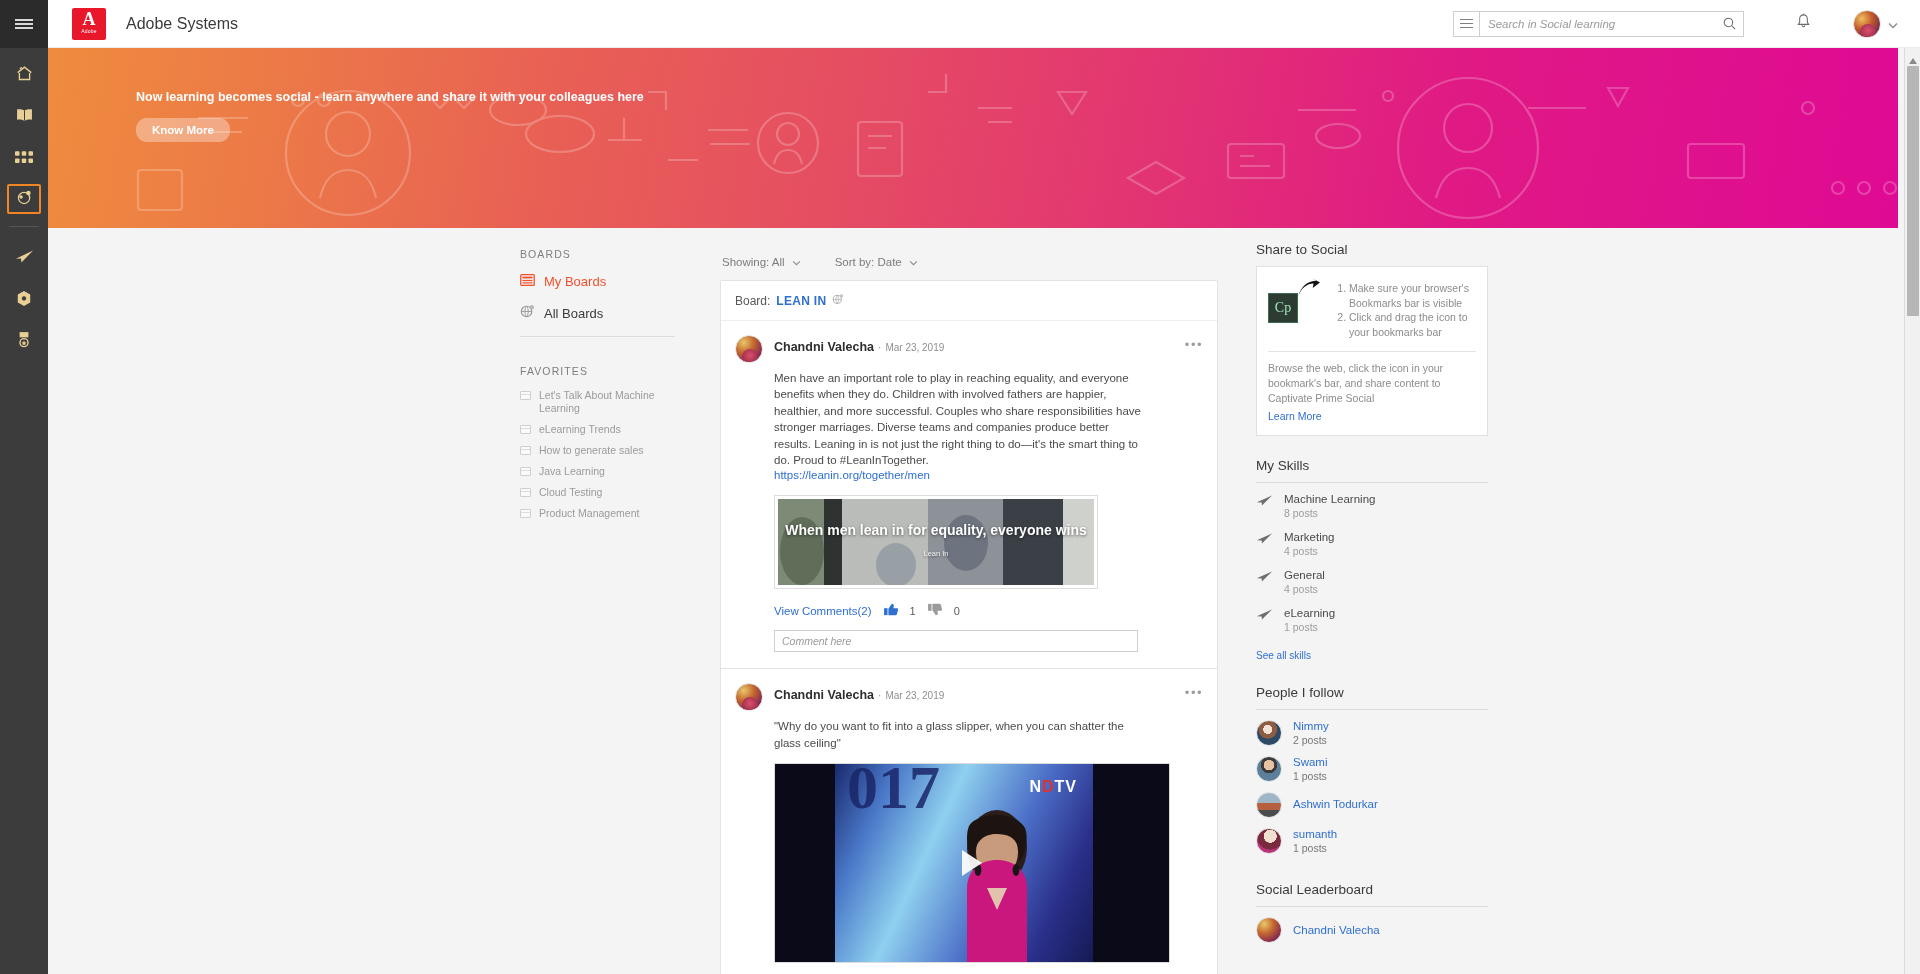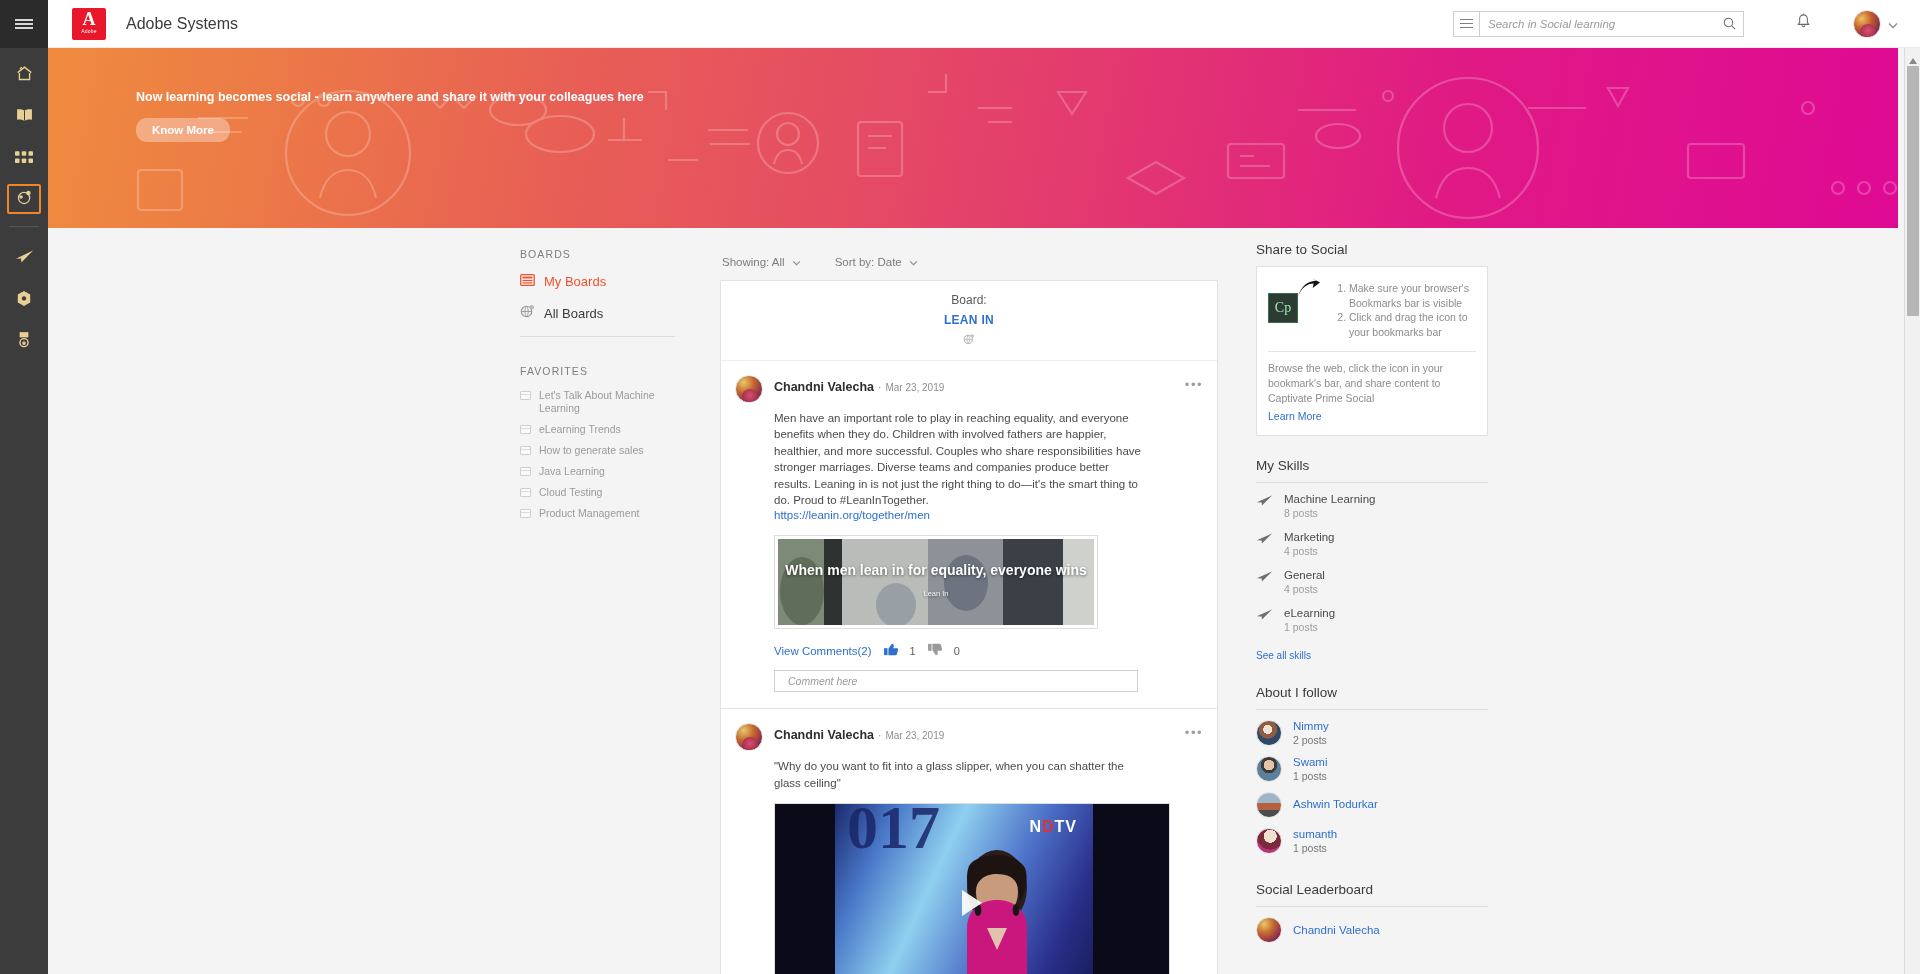--- a/index.html
+++ b/index.html
@@ -127,21 +127,21 @@
   }
   .share-card { height: 52px; display: flex; align-items: center; padding: 0 14px; }
   .share-card .txt { font-size: 12.5px; color: #5c5c5c; }
   .new-post-btn {
     margin-left: auto; background: #2f80d4; color: #fff; border: none;
     font-size: 12px; font-weight: bold; padding: 8px 0; width: 112px; border-radius: 14px;
     cursor: pointer; font-family: "Liberation Sans", sans-serif;
   }
   .filters { display: flex; align-items: center; gap: 34px; padding: 14px 4px 12px 2px; }
   .filter { font-size: 11.5px; color: #7c7c7c; cursor: pointer; display: flex; align-items: center; gap: 7px; }
-  .board-bar { padding: 12px 14px; font-size: 12px; color: #585858; display: flex; align-items: center; gap: 6px; border-bottom: 1px solid #eeeeee; flex-direction: column;}
+  .board-bar { padding: 12px 14px; font-size: 12px; color: #585858; display: flex; align-items: center; gap: 6px; border-bottom: 1px solid #eeeeee;}
   .board-bar b { color: #2f6fd0; letter-spacing: .3px; }
   .post { padding: 14px 14px 16px 14px; border-bottom: 1px solid #e3e3e3; }
   .post-head { display: flex; align-items: flex-start; }
   .post-avatar {
     width: 28px; height: 28px; border-radius: 50%; flex: 0 0 auto;
     background: radial-gradient(circle at 30% 25%, #e8c86a 0%, #c4682f 38%, #8c2f4e 72%, #4a1f2e 100%);
     border: 1px solid #e6e6e6; position: relative; overflow: hidden;
   }
   .post-avatar::after {
     content:""; position:absolute; left:6px; top:13px; width:16px; height:16px;
@@ -162,21 +162,21 @@
   .media-1 .cap {
     text-align: center; color: #fff; font-size: 14px; font-weight: bold; line-height: 19px;
     text-shadow: 0 1px 3px rgba(0,0,0,.55); position: relative; z-index: 2;
   }
   .media-1 .sub { font-size: 7.5px; font-weight: normal; margin-top: 4px; opacity: .9; }
   .actions { margin-left: 39px; margin-top: 13px; display: flex; align-items: center; gap: 12px; }
   .view-comments { font-size: 11.5px; color: #2f6fd0; cursor: pointer; }
   .count { font-size: 11px; color: #5c5c5c; }
   .comment-input {
     margin-left: 39px; margin-top: 10px; width: 364px; height: 22px;
-    border: 1px solid #cfcfcf; padding: 0 13px; font-size: 10.5px; font-style: italic;
+    border: 1px solid #cfcfcf; padding: 0 7px; font-size: 10.5px; font-style: italic;
     color: #8d8d8d; outline: none; font-family: "Liberation Sans", sans-serif; background: #fff;
   }
   .comment-input::placeholder { color: #9a9a9a; font-style: italic; }
   .media-2 {
     margin-left: 39px; margin-top: 12px; width: 396px; height: 200px;
     background: #0a0a18; position: relative; overflow: hidden; border:1px solid #ddd;
   }
   .media-2 .screen {
     position: absolute; left: 60px; top: 0; right: 76px; bottom: 0;
     background: linear-gradient(115deg,#1a2a6e 0%, #4a79c9 18%, #8fd0ef 38%, #4c6fc7 62%, #2a2f8a 82%, #151a55 100%);
@@ -632,21 +632,21 @@
       <span><svg width="17" height="13" viewBox="0 0 20 14">
             <path d="M1 9L19 1 7 13l-.3-3.6z" fill="#6e6e6e"></path>
           </svg></span>
       <div class="s-txt">
         <div class="s-name">eLearning</div>
         <div class="s-posts">1 posts</div>
       </div>
     </div>
     <span class="see-all">See all skills</span>
 
-    <div class="rc-title">About I follow</div>
+    <div class="rc-title">People I follow</div>
     <div class="rc-rule"></div>
 
     <div class="person-row">
       <div class="p-av" style="background:radial-gradient(circle at 45% 35%, #f3e2d4 0 22%, #8e5c43 23% 44%, #2f4a66 46% 100%);"></div>
       <div class="p-txt">
         <div class="p-name">Nimmy</div>
         <div class="p-posts">2 posts</div>
       </div>
     </div>
     <div class="person-row">

